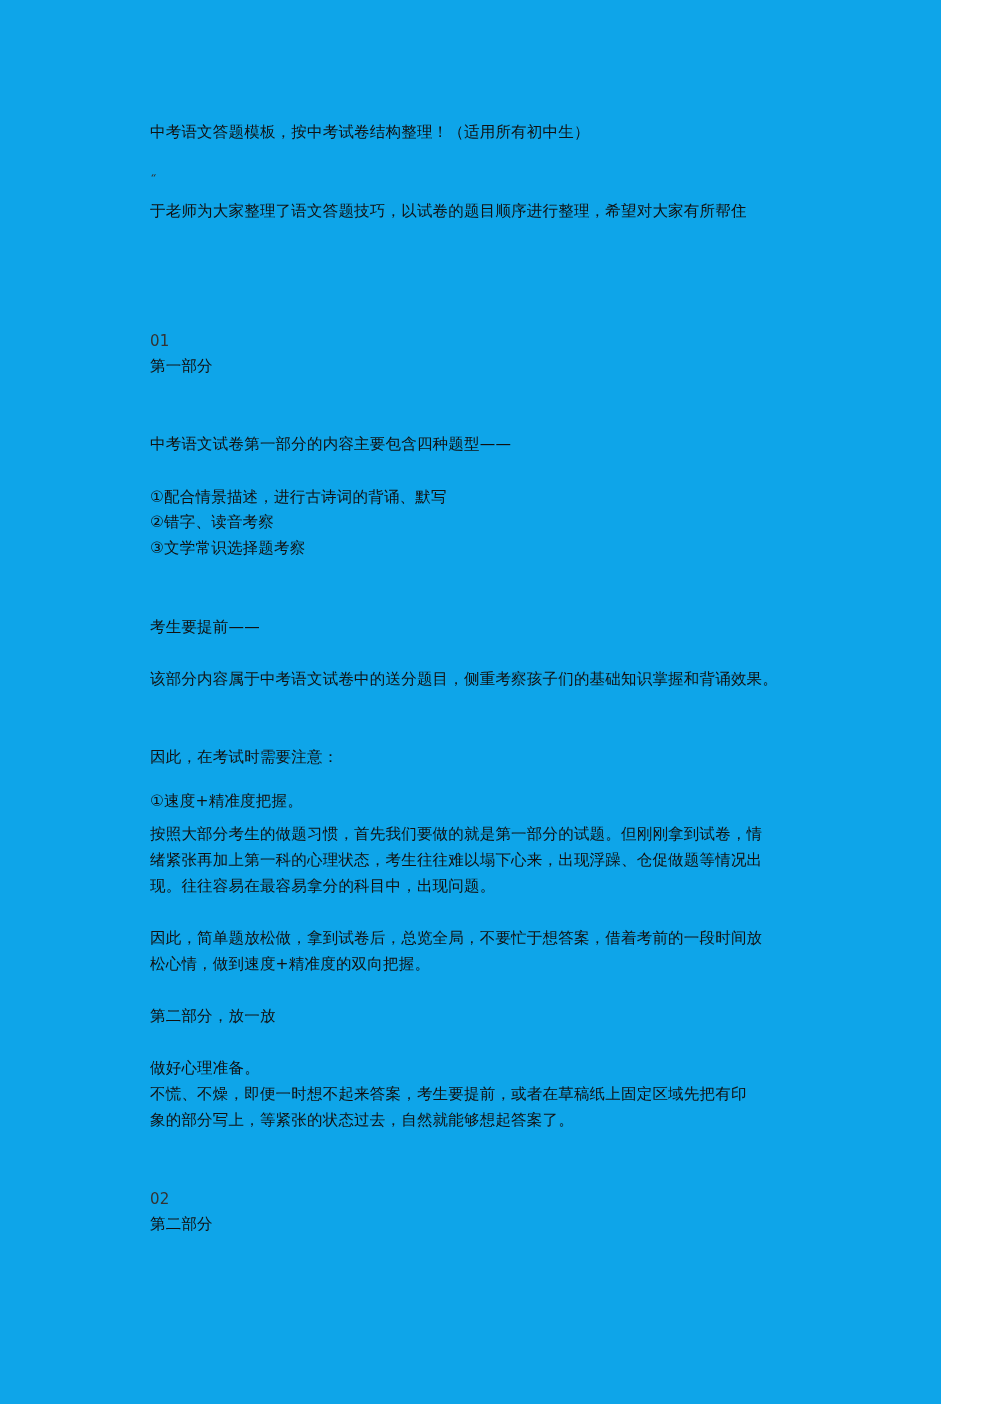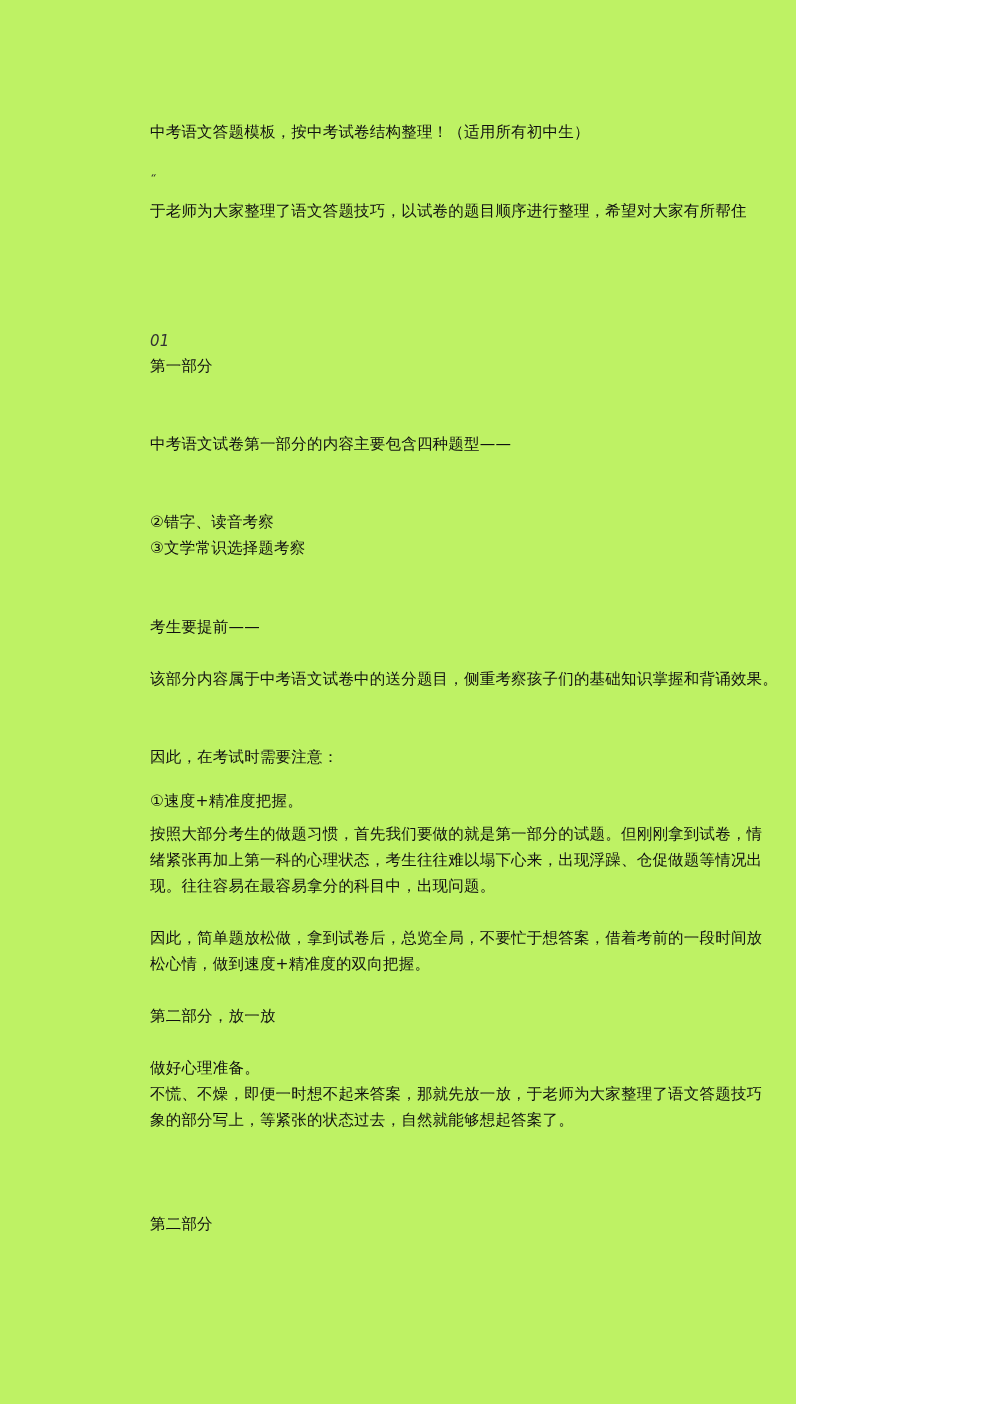--- a/index.html
+++ b/index.html
@@ -1,61 +1,63 @@
 <!DOCTYPE html>
 <html><head>
 <meta charset="utf-8">
 <style>
   html, body { margin: 0; padding: 0; background: #ffffff; }
   body {
     width: 993px; height: 1404px; position: relative; overflow: hidden;
     font-family: "DejaVu Sans", "Liberation Sans", sans-serif;
     color: #111111;
   }
-  .page { position: absolute; left: 0; top: 0; width: 796px; height: 1404px; background: #bef264; }
+  .page { position: absolute; left: 0; top: 0; width: 941px; height: 1404px; background: #0ea5e9; }
   .ln {
     position: absolute; left: 150px; width: 700px;
     font-size: 15.5px; line-height: 26px; white-space: nowrap;
     letter-spacing: 0.2px;
   }
-  .num { color: #333; font-size: 15px; font-style: italic; }
+  .num { color: #333; font-size: 15px; }
   .quote { font-size: 11px; font-style: italic; color: #333; }
 </style>
 </head>
 <body>
 
 <div class="page">
 
   <div class="ln" style="top:119px">中考语文答题模板，按中考试卷结构整理！（适用所有初中生）</div>
 
   <div class="ln quote" style="top:166px">“</div>
   <div class="ln" style="top:198px">于老师为大家整理了语文答题技巧，以试卷的题目顺序进行整理，希望对大家有所帮住</div>
 
 
   <div class="ln num" style="top:328px">01</div>
   <div class="ln" style="top:353px">第一部分</div>
 
   <div class="ln" style="top:431px">中考语文试卷第一部分的内容主要包含四种题型——</div>
 
+  <div class="ln" style="top:484px">①配合情景描述，进行古诗词的背诵、默写</div>
   <div class="ln" style="top:509px">②错字、读音考察</div>
   <div class="ln" style="top:535px">③文学常识选择题考察</div>
 
   <div class="ln" style="top:614px">考生要提前——</div>
   <div class="ln" style="top:744px">因此，在考试时需要注意：</div>
 
   <div class="ln" style="top:666px">该部分内容属于中考语文试卷中的送分题目，侧重考察孩子们的基础知识掌握和背诵效果。</div>
 
   <div class="ln" style="top:788px">①速度+精准度把握。</div>
   <div class="ln" style="top:821px">按照大部分考生的做题习惯，首先我们要做的就是第一部分的试题。但刚刚拿到试卷，情</div>
   <div class="ln" style="top:847px">绪紧张再加上第一科的心理状态，考生往往难以塌下心来，出现浮躁、仓促做题等情况出</div>
   <div class="ln" style="top:873px">现。往往容易在最容易拿分的科目中，出现问题。</div>
 
   <div class="ln" style="top:925px">因此，简单题放松做，拿到试卷后，总览全局，不要忙于想答案，借着考前的一段时间放</div>
   <div class="ln" style="top:951px">松心情，做到速度+精准度的双向把握。</div>
 
   <div class="ln" style="top:1003px">第二部分，放一放</div>
   <div class="ln" style="top:1055px">做好心理准备。</div>
-  <div class="ln" style="top:1081px">不慌、不燥，即便一时想不起来答案，那就先放一放，于老师为大家整理了语文答题技巧</div>
+  <div class="ln" style="top:1081px">不慌、不燥，即便一时想不起来答案，考生要提前，或者在草稿纸上固定区域先把有印</div>
   <div class="ln" style="top:1107px">象的部分写上，等紧张的状态过去，自然就能够想起答案了。</div>
 
+  <div class="ln num" style="top:1186px">02</div>
   <div class="ln" style="top:1211px">第二部分</div>
 
 </div>
 
 </body></html>

